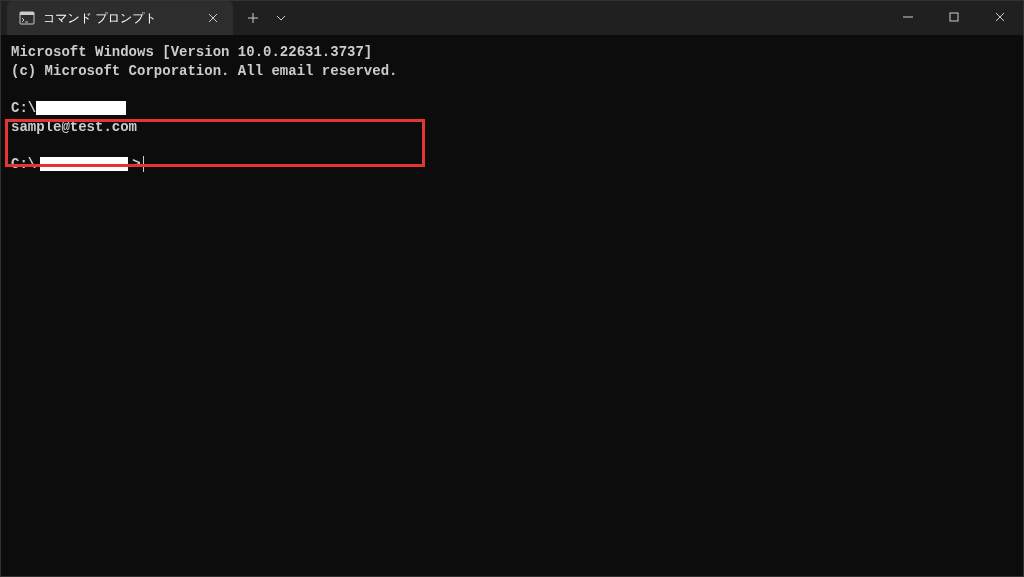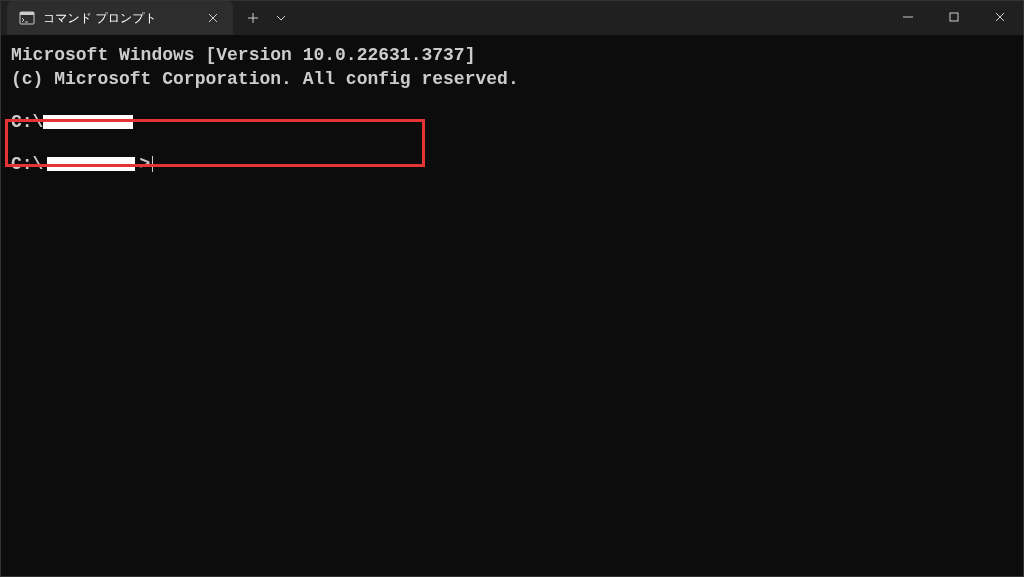--- a/index.html
+++ b/index.html
@@ -113,21 +113,21 @@
     .win-btn svg {
       width: 10px;
       height: 10px;
     }
     
     .terminal-body {
       flex: 1;
       background: #0c0c0c;
       padding: 8px 10px;
       font-family: 'Consolas', 'Courier New', monospace;
-      font-size: 18px;
+      font-size: 14px;
       line-height: 1.35;
       color: #cccccc;
       position: relative;
     }
     
     .line {
       white-space: pre;
       font-weight: bold;
     }
     
@@ -223,27 +223,28 @@
         <svg viewBox="0 0 10 10">
           <line x1="1" y1="1" x2="9" y2="9" stroke="#ccc" stroke-width="1"></line>
           <line x1="9" y1="1" x2="1" y2="9" stroke="#ccc" stroke-width="1"></line>
         </svg>
       </div>
     </div>
   </div>
 
   <div class="terminal-body">
     <div class="line">Microsoft Windows [Version 10.0.22631.3737]</div>
-    <div class="line">(c) Microsoft Corporation. All config reserved.</div>
+    <div class="line">(c) Microsoft Corporation. All email reserved.</div>
     <div class="spacer"></div>
 
     <div class="prompt-row">
       <span class="prompt-text">C:\</span>
       <span class="redact-white" style="width:90px;"></span>
     </div>
+    <div class="line">sample@test.com</div>
 
     <div class="spacer"></div>
 
     <div class="prompt-row">
       <span class="prompt-text">C:\</span>
       <span class="redact-white" style="width:88px; margin-left:4px; margin-right:4px;"></span>
       <span class="prompt-text">&gt;</span>
       <span class="cursor"></span>
     </div>
 

